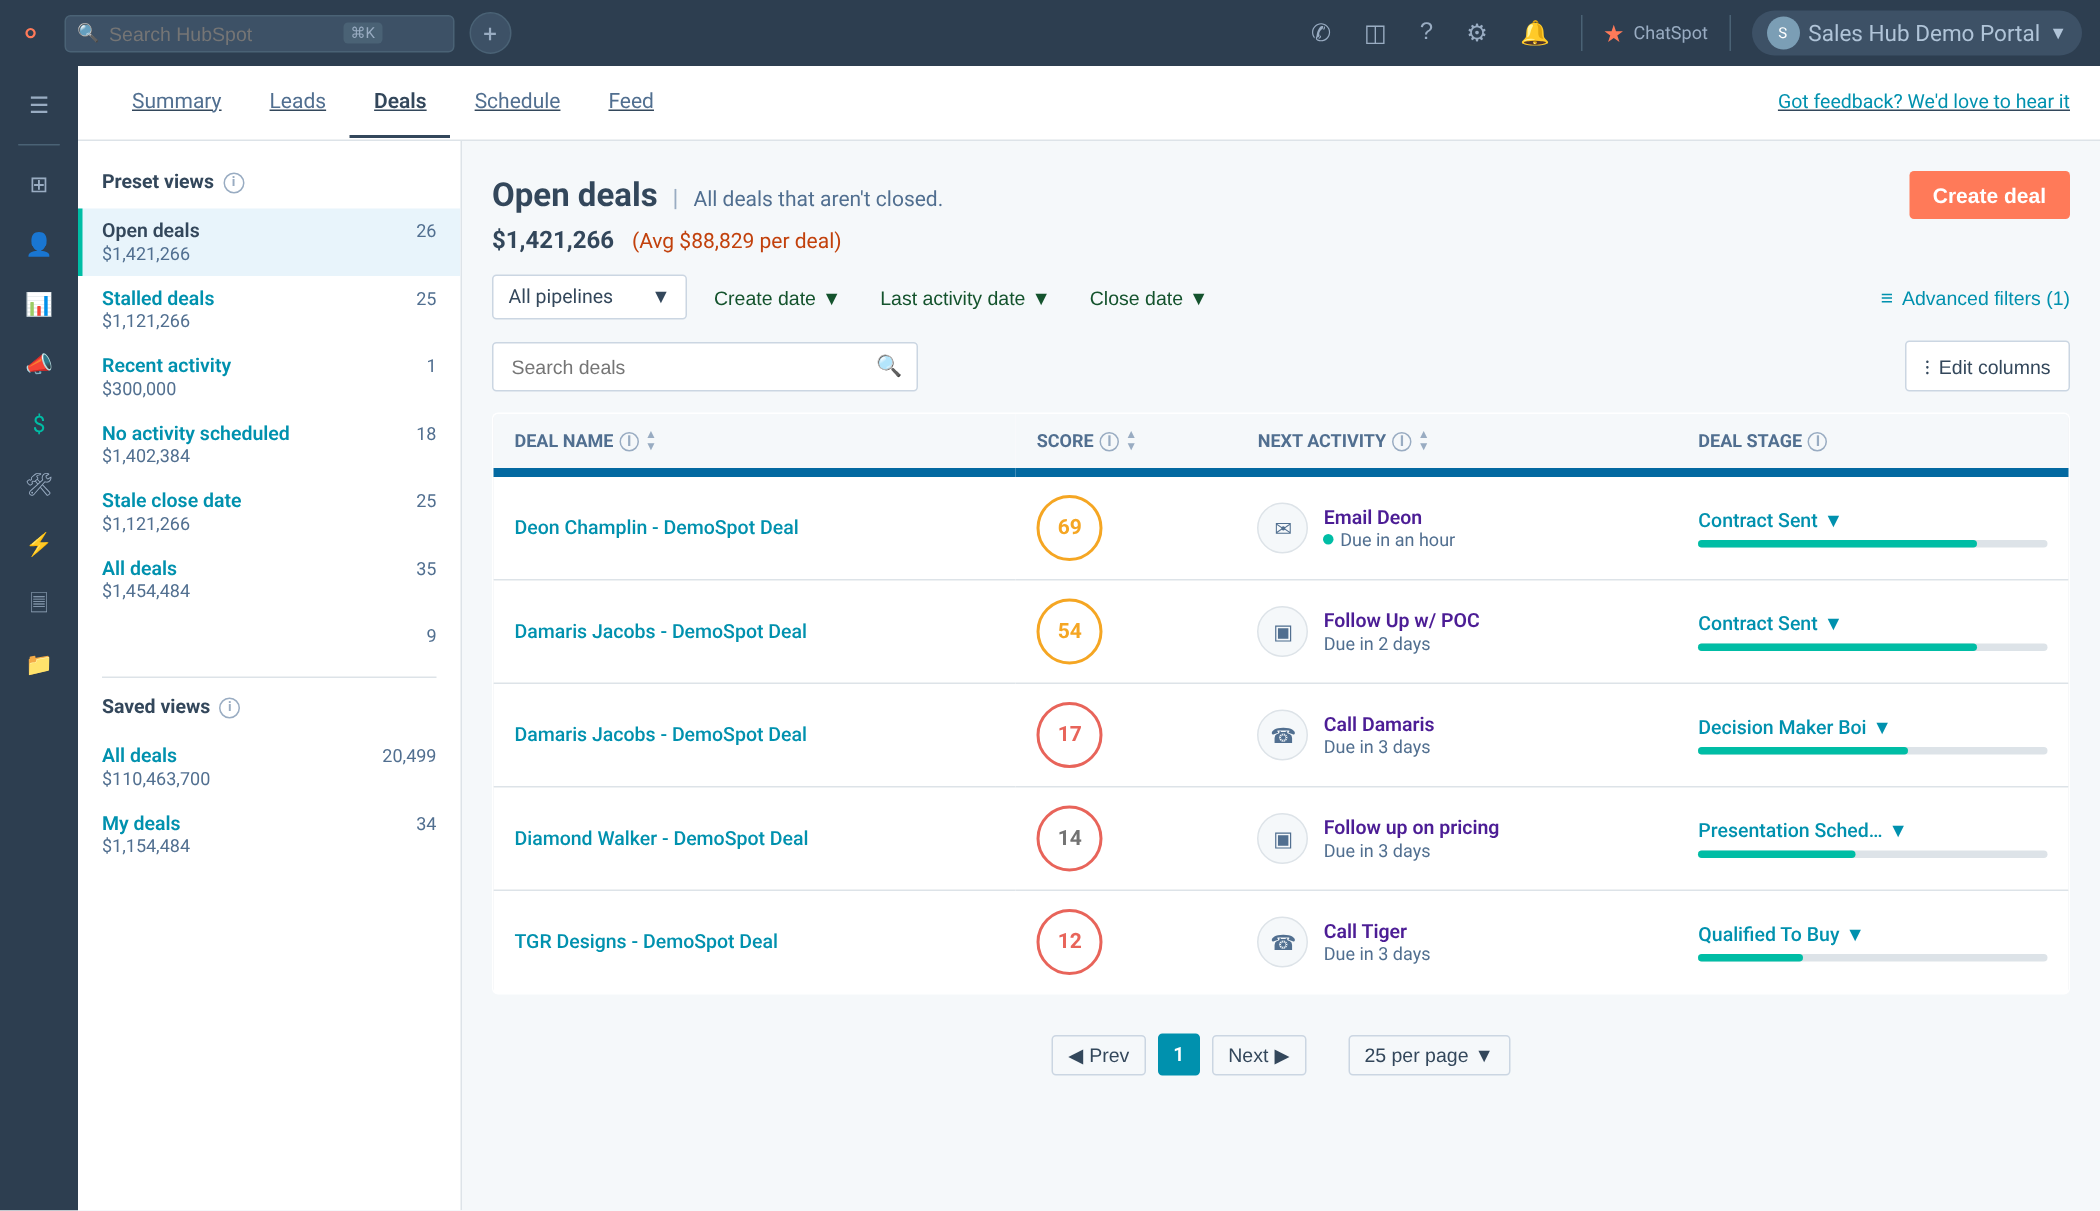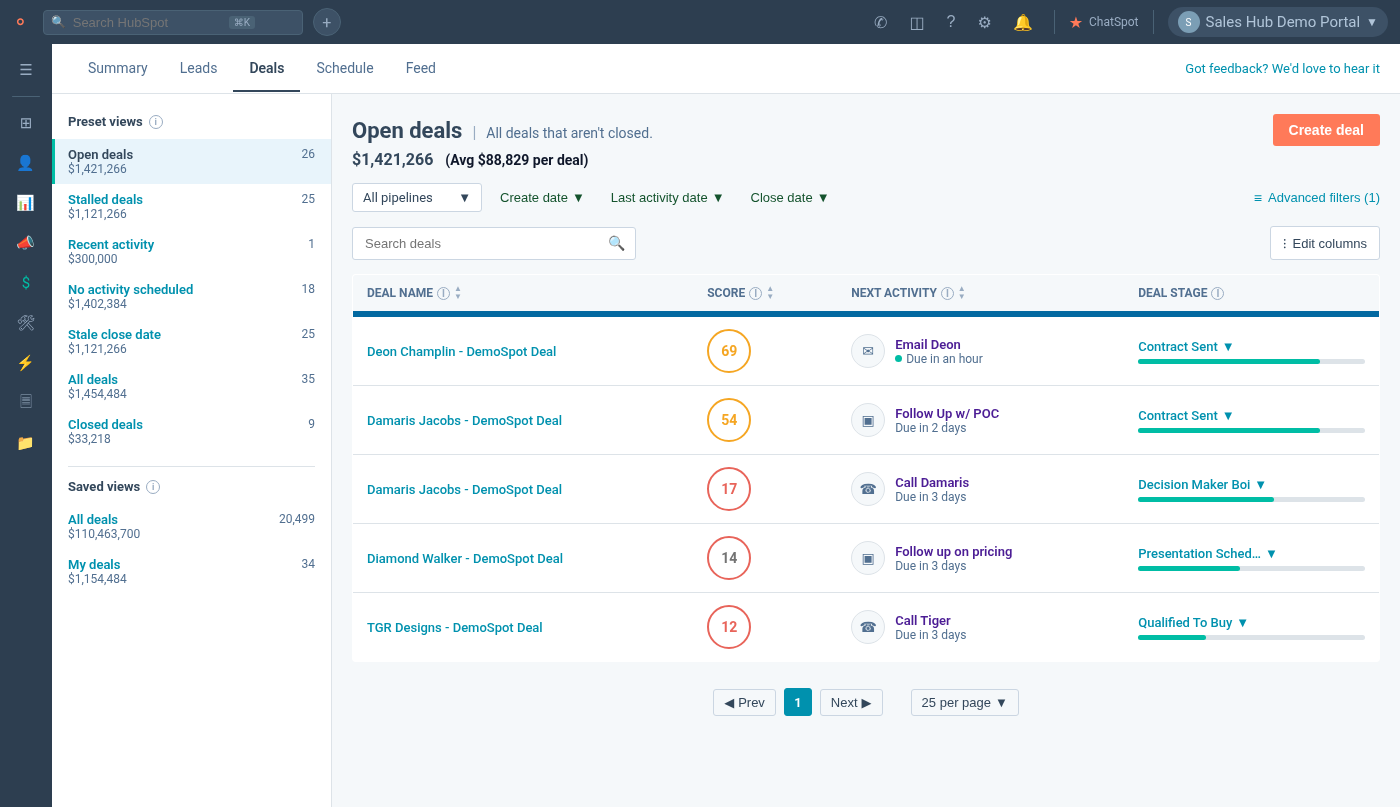--- a/index.html
+++ b/index.html
@@ -110,20 +110,21 @@
     .main-content { flex: 1; overflow: hidden; display: flex; flex-direction: column; background: #f5f8fa; }
 
     
     .sub-nav {
       background: white;
       border-bottom: 1px solid #dde3e8;
       display: flex;
       align-items: center;
       padding: 0 20px;
       height: 50px;
+      text-decoration: underline;
     }
     .sub-nav-tab {
       padding: 14px 16px;
       font-size: 14px;
       color: #516f90;
       cursor: pointer;
       border-bottom: 2px solid transparent;
       text-decoration: none;
     }
     .sub-nav-tab.active {
@@ -136,21 +137,21 @@
       color: #0091ae;
       font-size: 13px;
       cursor: pointer;
     }
 
     
     .page-body { display: flex; flex: 1; overflow: hidden; }
 
     
     .preset-sidebar {
-      width: 280px;
+      width: 256px;
       background: white;
       border-right: 1px solid #dde3e8;
       padding: 20px 0;
       overflow-y: auto;
     }
     .preset-section-title {
       padding: 0 16px 10px;
       font-size: 13px;
       font-weight: 700;
       color: #33475b;
@@ -181,21 +182,21 @@
     .preset-item.active .preset-item-name { color: #33475b; }
     .preset-item-amount { font-size: 12px; color: #516f90; }
     .preset-item-count { font-size: 12px; color: #516f90; margin-left: auto; white-space: nowrap; }
     .preset-divider { height: 1px; background: #dde3e8; margin: 12px 16px; }
 
     
     .deals-main { flex: 1; padding: 20px; overflow: auto; }
     .deals-header { display: flex; align-items: center; justify-content: space-between; margin-bottom: 4px; }
     .deals-title { font-size: 22px; font-weight: 700; color: #33475b; }
     .deals-amount { font-size: 16px; font-weight: 700; color: #33475b; margin-bottom: 14px; }
-    .deals-avg { font-size: 14px; color: #0f172a; font-weight: 700; margin-left: 8px; }
+    .deals-avg { font-size: 14px; color: #c2410c; font-weight: 400; margin-left: 8px; }
     .create-deal-btn {
       background: #ff7a59;
       color: white;
       border: none;
       border-radius: 3px;
       padding: 8px 16px;
       font-size: 14px;
       font-weight: 600;
       cursor: pointer;
     }
@@ -467,24 +468,20 @@
 
         <div class="preset-item">
           <div class="preset-item-content">
             <div class="preset-item-name">All deals</div>
             <div class="preset-item-amount">$1,454,484</div>
           </div>
           <div class="preset-item-count">35</div>
         </div>
 
         <div class="preset-item">
-          <div class="preset-item-content">
-            <div class="preset-item-name">Closed deals</div>
-            <div class="preset-item-amount">$33,218</div>
-          </div>
           <div class="preset-item-count">9</div>
         </div>
 
         <div class="preset-divider"></div>
 
         <div class="preset-section-title">
           <span>Saved views</span>
           <span class="info-icon">i</span>
         </div>
 

